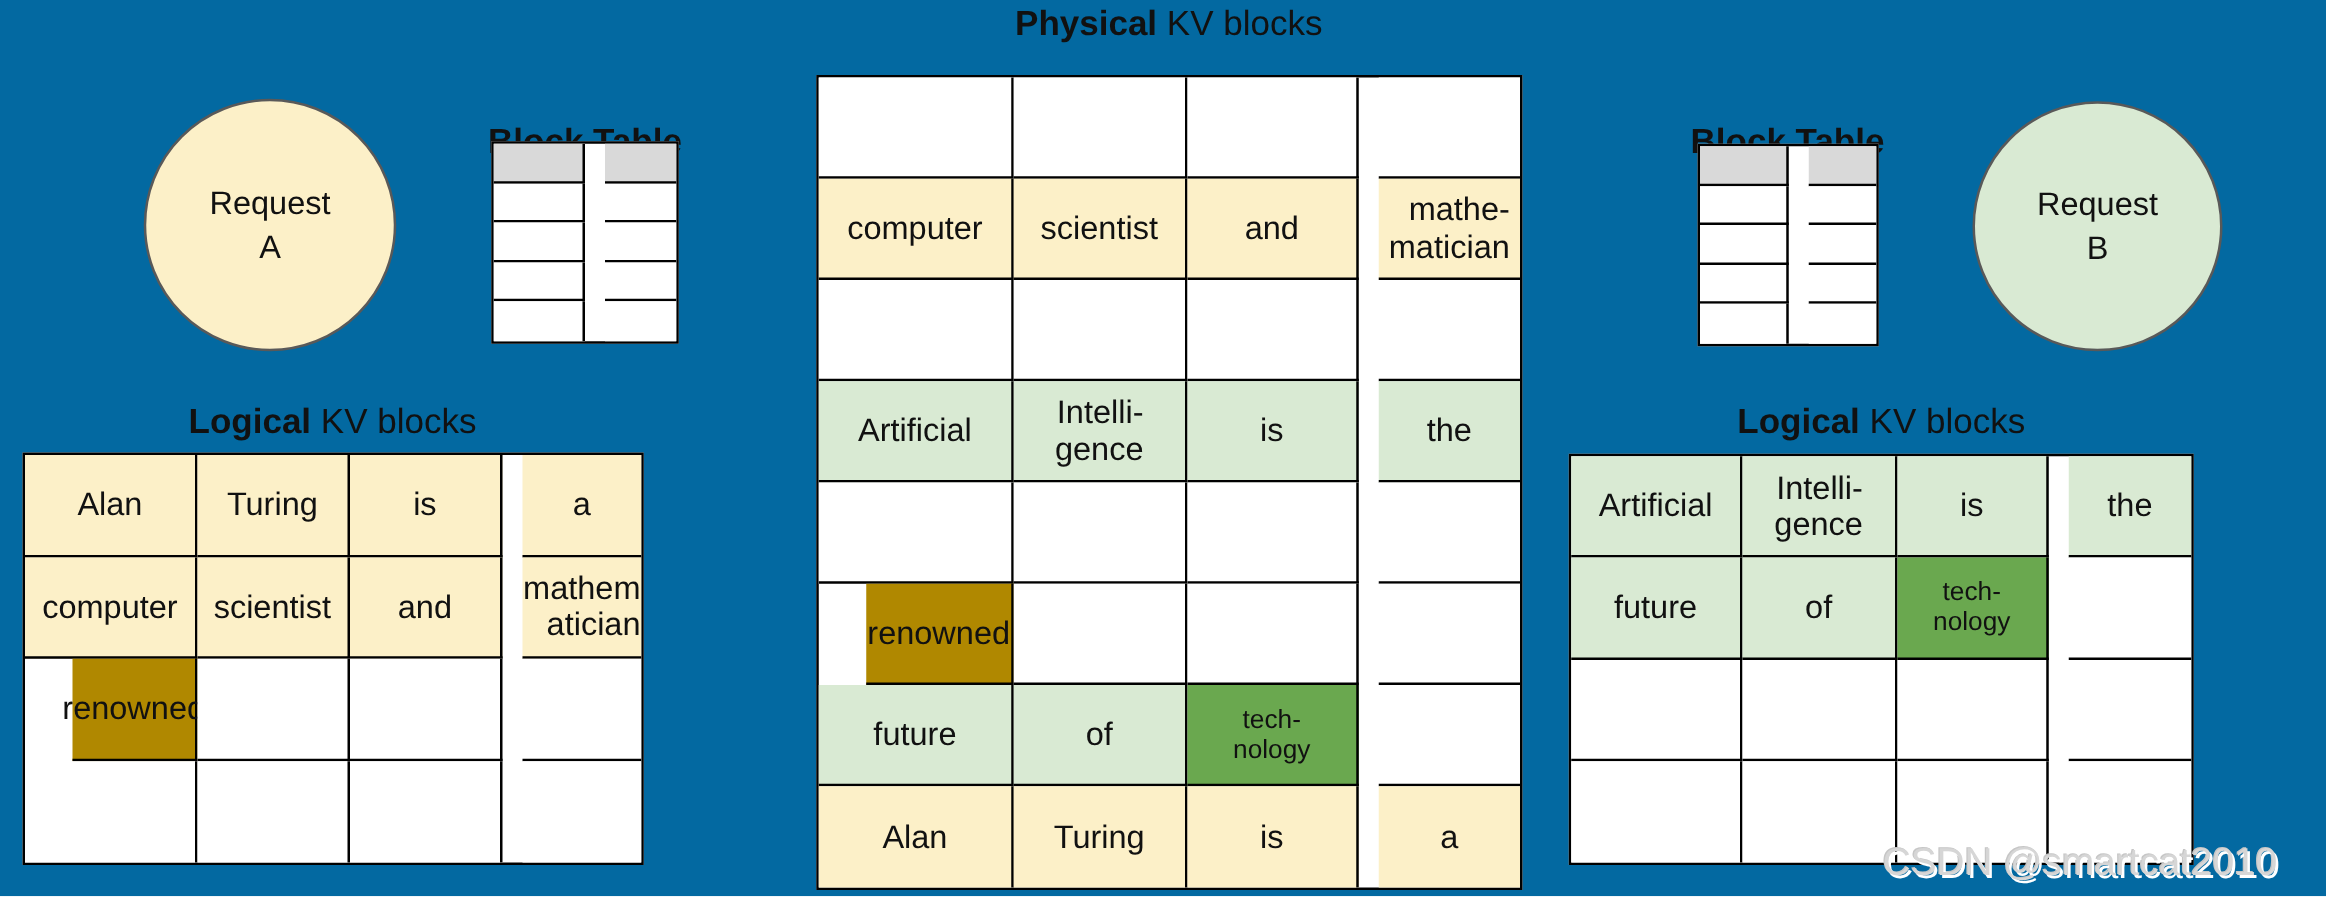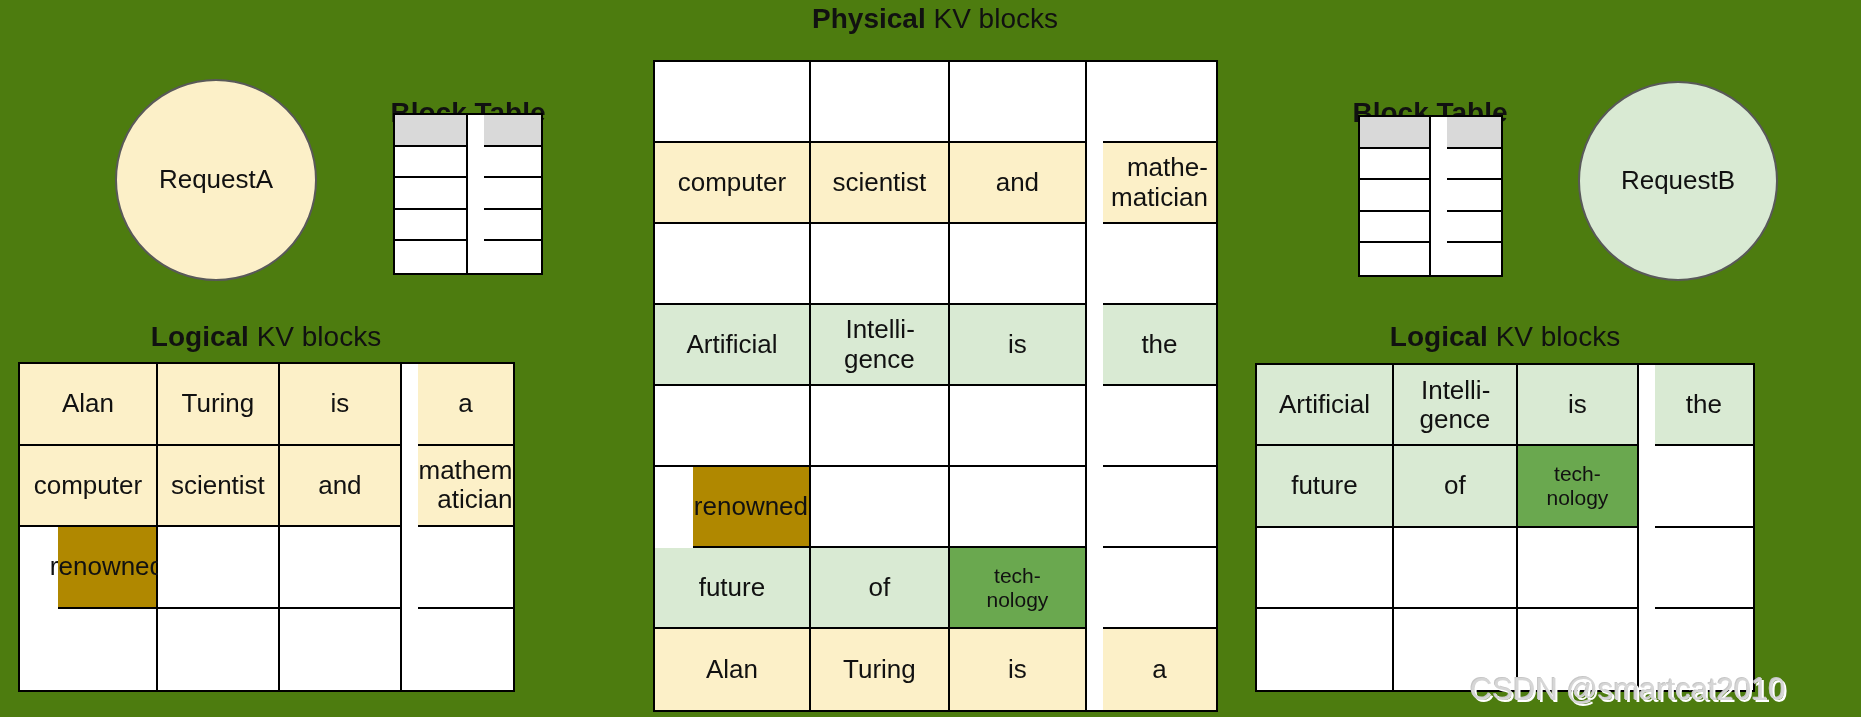--- a/index.html
+++ b/index.html
@@ -1,32 +1,32 @@
 <!DOCTYPE html>
 <html style="--cell-yellow: #FCF0C8; --cell-dark-yellow: #B08800; --cell-green: #D9EAD3; --cell-dark-green: #6AA84F; --header-gray: #D9D9D9; --table-border: #000000; --circle-border: #595959;"><head>
 <meta charset="utf-8">
 <style>
   html,body{margin:0;padding:0;background:#fff;}
   *{box-sizing:border-box;}
   .canvas{
-    position:relative;width:1861px;height:717px;background:#4d7c0f;overflow:hidden;
+    position:relative;width:1861px;height:717px;background:#0369a1;overflow:hidden;
     font-family:"Liberation Sans","DejaVu Sans",sans-serif;color:#111;
   }
   
   .heading{position:absolute;text-align:center;font-size:28px;line-height:34px;height:34px;white-space:pre;}
   .heading .b{font-weight:700;}
   .bold-heading{font-weight:700;margin-top:24px;}
   #physical-title{left:735px;top:2px;width:400px;}
   #block-a-title{left:343px;top:72px;width:250px;}
   #block-b-title{left:1305px;top:72px;width:250px;}
   #logical-a-title{left:116px;top:320px;width:300px;}
   #logical-b-title{left:1355px;top:320px;width:300px;}
   
   .circle{position:absolute;border-radius:50%;border:2px solid var(--circle-border,#595959);
-    display:flex;flex-direction:row;align-items:center;justify-content:center;
+    display:flex;flex-direction:column;align-items:center;justify-content:center;
     font-size:26px;line-height:1.35;text-align:center;}
   #circle-a{left:115px;top:79px;width:202px;height:202px;background:var(--cell-yellow,#FCF0C8);}
   #circle-b{left:1578px;top:81px;width:200px;height:200px;background:var(--cell-green,#D9EAD3);}
   
   .tbl{position:absolute;display:grid;border:2px solid var(--table-border,#000);background:#fff;}
   .trow{display:contents;}
   .cell{border-right:2px solid var(--table-border,#000);border-bottom:2px solid var(--table-border,#000);
     display:flex;align-items:center;justify-content:center;text-align:center;
     white-space:pre-line;font-size:26px;line-height:1.12;padding:2px;min-width:0;min-height:0;}
   .trow .cell:last-child{border-right:none;margin-left:16px;}
@@ -42,21 +42,21 @@
     grid-template-columns:1fr 1fr;grid-template-rows:repeat(5,1fr);}
   #block-b{left:1358px;top:115px;width:145px;height:162px;
     grid-template-columns:1fr 1fr;grid-template-rows:repeat(5,1fr);}
   #logical-a{left:18px;top:362px;width:497px;height:330px;
     grid-template-columns:139fr 123fr 123fr 112fr;grid-template-rows:repeat(4,1fr);}
   #physical{left:653px;top:60px;width:565px;height:652px;
     grid-template-columns:157fr 140fr 138fr 130fr;grid-template-rows:repeat(8,1fr);}
   #logical-b{left:1255px;top:363px;width:500px;height:329px;
     grid-template-columns:138fr 125fr 122fr 115fr;grid-template-rows:repeat(4,1fr);}
   
-  #watermark{position:absolute;left:1470px;top:672px;width:388px;text-align:left;
+  #watermark{position:absolute;left:1470px;top:672px;width:388px;text-align:center;
     font-size:31px;color:#d6d6d6;z-index:5;
     text-shadow:2px 2px 0 #ffffff,-1px -1px 0 #c6c6c6;}
 </style>
 </head>
 <body>
 
 <div class="canvas">
 
   <div class="heading" id="physical-title"><span class="b">Physical</span><span> KV blocks</span></div>
 

